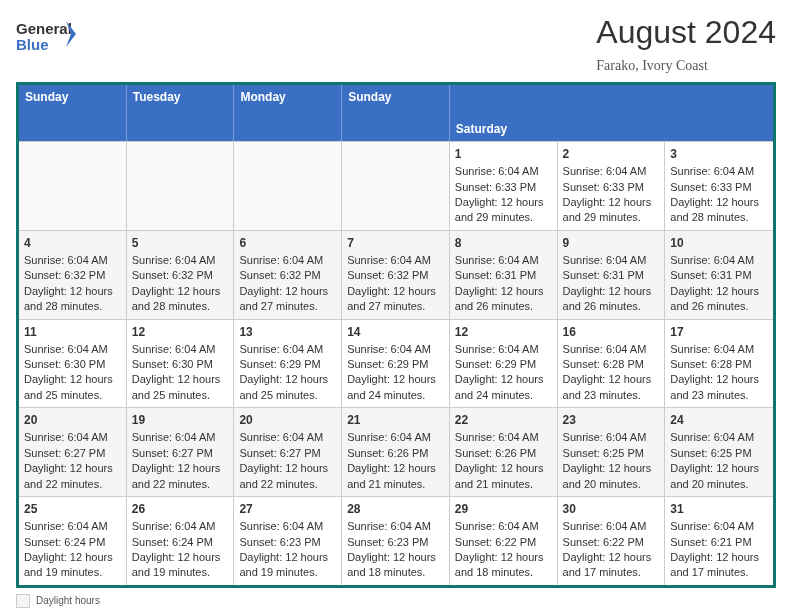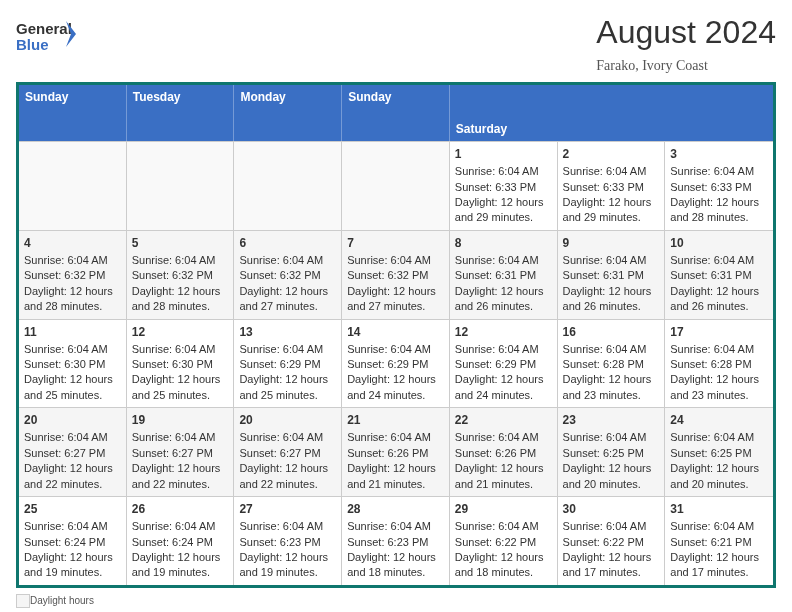--- a/index.html
+++ b/index.html
@@ -93,21 +93,21 @@
       display: block;
     }
     .cell-info {
       font-size: 11px;
       line-height: 1.4;
       color: #333;
     }
     .footer {
       display: flex;
       align-items: center;
-      gap: 0;
+      gap: 6px;
       margin-top: 6px;
       font-size: 10px;
       color: #555;
     }
     .footer-box {
       width: 14px;
       height: 14px;
       background: #f5f5f5;
       border: 1px solid #ccc;
       flex-shrink: 0;

